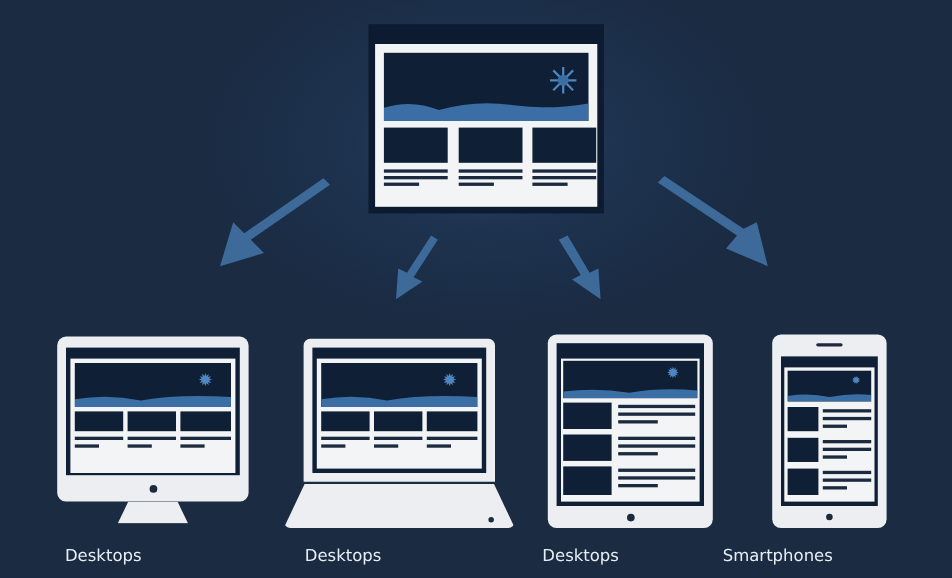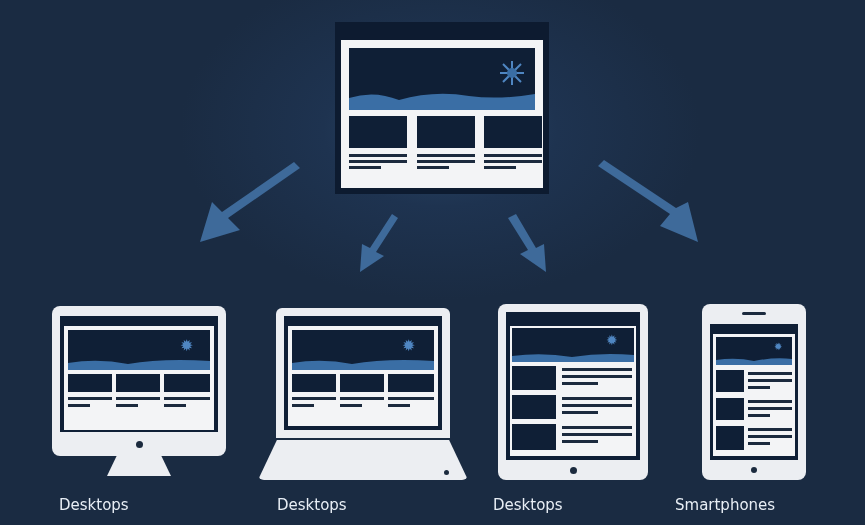--- a/index.html
+++ b/index.html
@@ -157,13 +157,13 @@
         <div class="ln" style="left:35px;top:73px;width:44px;"></div>
         <div class="ln" style="left:35px;top:80px;width:22px;"></div>
       <div class="box" style="left:3px;top:92px;width:28px;height:24px;"></div>
         <div class="ln" style="left:35px;top:94px;width:44px;"></div>
         <div class="ln" style="left:35px;top:101px;width:44px;"></div>
         <div class="ln" style="left:35px;top:108px;width:22px;"></div>
     </div>
   </div>
   <div class="abs" style="left:49px;top:163px;width:6px;height:6px;border-radius:50%;background:#1b2a3e;"></div>
 </div>
-<div class="label" style="left:675px;top:496px;">Smartphones</div>
+<div class="label" style="left:657px;top:496px;">Smartphones</div>
 
 </body></html>

